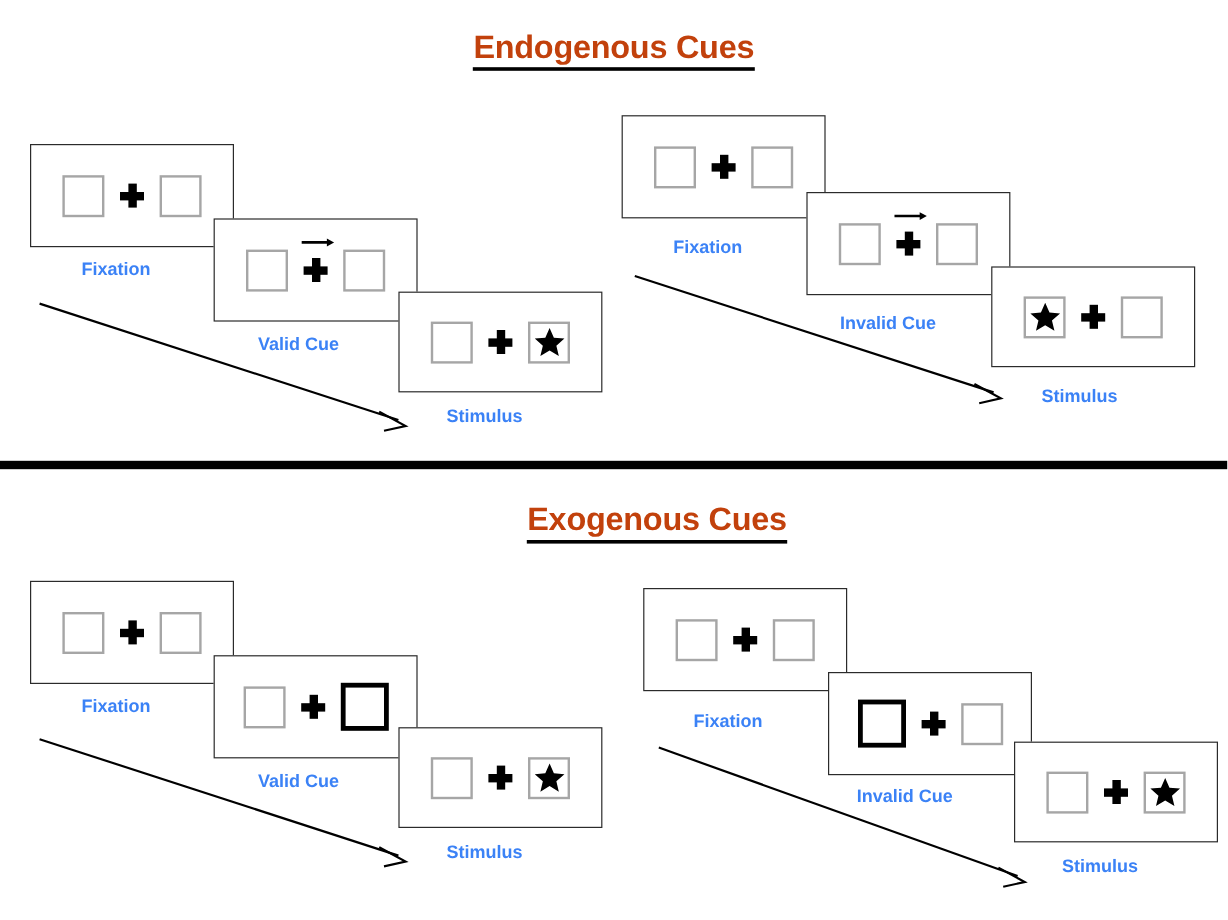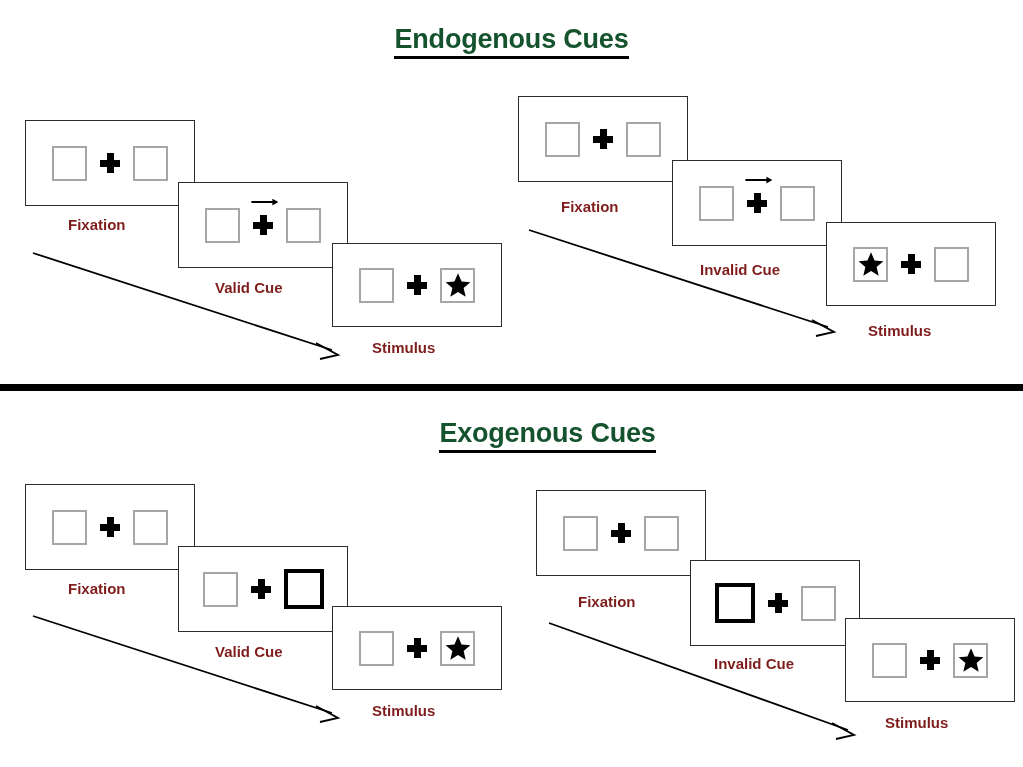--- a/index.html
+++ b/index.html
@@ -21,21 +21,21 @@
 
   
   .section-title {
     position: absolute;
     left: 0;
     width: 1023px;
     text-align: center;
     font-size: 27px;
     font-weight: bold;
     letter-spacing: -0.2px;
-    color: #14532d;
+    color: #c2410c;
   }
   .section-title span {
     border-bottom: 3px solid #000000;
     padding-bottom: 2px;
   }
 
   
   .divider {
     position: absolute;
     background: #000000;
@@ -127,21 +127,21 @@
     height: 26px;
     display: block;
   }
 
   
   .caption {
     position: absolute;
     font-size: 15px;
     font-weight: bold;
     white-space: nowrap;
-    color: #7f1d1d;
+    color: #3b82f6;
   }
 
   
   .flow-arrow {
     position: absolute;
     pointer-events: none;
   }
 </style>
 </head>
 <body>

